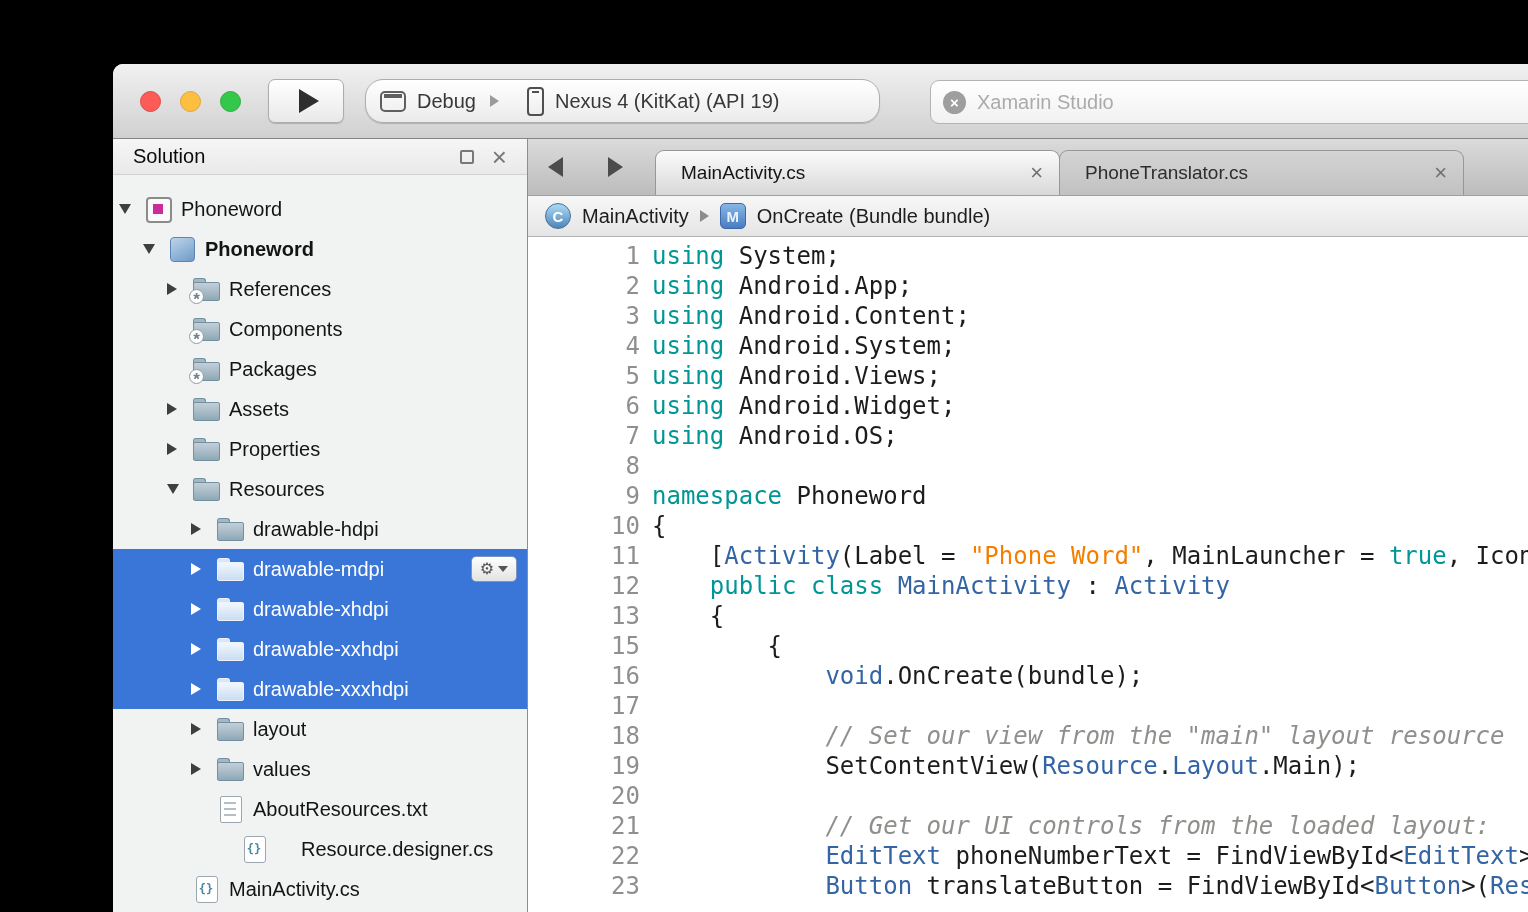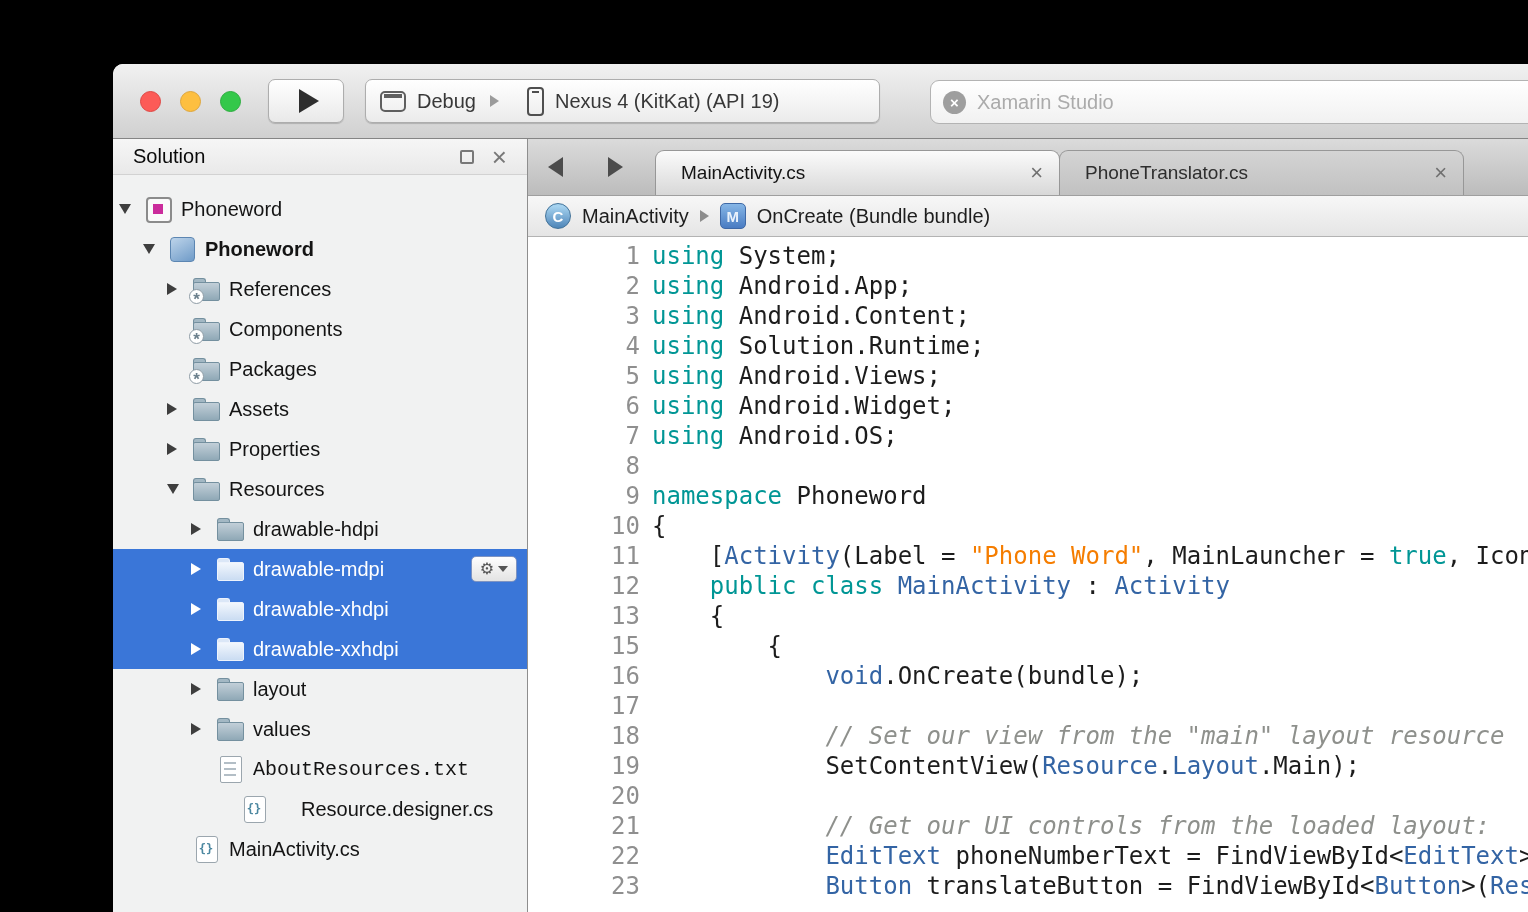--- a/index.html
+++ b/index.html
@@ -14,21 +14,21 @@
     background:linear-gradient(#f1f1f1,#d0d0d0);border-bottom:1px solid #858585}
   .traffic{display:flex;gap:19px;margin-left:27px}
   .tl{width:21px;height:21px;border-radius:50%}
   .tl.red{background:var(--tl-red);border:1px solid #df4744}
   .tl.yellow{background:var(--tl-yel);border:1px solid #dea63c}
   .tl.green{background:var(--tl-grn);border:1px solid #2dad3f}
   .run-btn{margin-left:27px;width:76px;height:44px;border-radius:7px;border:1px solid #adadad;
     background:linear-gradient(#ffffff,#e9e9e9);display:flex;align-items:center;justify-content:center;
     box-shadow:0 1px 1px rgba(0,0,0,.18)}
   .play{width:0;height:0;border-left:20px solid #2e2e2e;border-top:12px solid transparent;border-bottom:12px solid transparent;margin-left:5px}
-  .config{margin-left:21px;height:44px;width:515px;border-radius:7px;border:1px solid #adadad;
+  .config{margin-left:21px;height:44px;width:515px;border-radius:18px;border:1px solid #adadad;
     background:linear-gradient(#ffffff,#ebebeb);display:flex;align-items:center;padding:0 14px;gap:11px;
     font-size:20px;color:#383838;box-shadow:0 1px 1px rgba(0,0,0,.18);white-space:nowrap}
   .win-icon{width:26px;height:21px;border:2px solid #5f5f5f;border-radius:5px;position:relative;flex:none}
   .win-icon::before{content:'';position:absolute;left:2px;right:2px;top:1px;height:4px;background:#5f5f5f}
   .cfg-chev{width:0;height:0;border-left:9px solid #9b9b9b;border-top:6px solid transparent;border-bottom:6px solid transparent;margin:0 3px;flex:none}
   .phone-icon{width:17px;height:29px;border:2px solid #4f4f4f;border-radius:4px;position:relative;flex:none;margin-left:14px}
   .phone-icon::before{content:'';position:absolute;left:3px;right:3px;top:2px;height:2px;background:#4f4f4f}
   .search{position:absolute;left:817px;top:16px;width:640px;height:44px;border-radius:9px;border:1px solid #b3b3b3;
     background:linear-gradient(#ffffff,#f1f1f1);display:flex;align-items:center;padding:0 12px;gap:11px}
   .search-x{width:23px;height:23px;border-radius:50%;background:#9e9e9e;color:#fff;font-size:15px;font-weight:bold;
@@ -204,31 +204,36 @@
             <div class="trow selected" style="padding-left: 78px; align-items: center;">
               <span class="arrow collapsed"></span>
               <span class="ic ic-folder"></span>
               <span class="tlabel">drawable-xhdpi</span>
             </div>
             <div class="trow selected" style="padding-left: 78px;">
               <span class="arrow collapsed"></span>
               <span class="ic ic-folder"></span>
               <span class="tlabel">drawable-xxhdpi</span>
             </div>
+            <div class="trow selected" style="padding-left: 78px;">
+              <span class="arrow collapsed"></span>
+              <span class="ic ic-folder"></span>
+              <span class="tlabel">drawable-xxxhdpi</span>
+            </div>
             <div class="trow" style="padding-left: 78px;">
               <span class="arrow collapsed"></span>
               <span class="ic ic-folder"></span>
               <span class="tlabel">layout</span>
             </div>
             <div class="trow" style="padding-left: 78px; align-items: center;">
               <span class="arrow collapsed"></span>
               <span class="ic ic-folder"></span>
               <span class="tlabel">values</span>
             </div>
-            <div class="trow" style="padding-left: 78px; font-family: Liberation Mono, monospace;">
+            <div class="trow" style="padding-left: 78px;">
               <span class="arrow none"></span>
               <span class="ic ic-file-text"></span>
               <span class="tlabel">AboutResources.txt</span>
             </div>
             <div class="trow" style="padding-left: 78px; gap: 24px;">
               <span class="arrow none"></span>
               <span class="ic ic-file-code"></span>
               <span class="tlabel">Resource.designer.cs</span>
             </div>
             <div class="trow" style="padding-left: 54px;">
@@ -271,21 +276,21 @@
             <div class="cl">
               <span class="ln">2</span>
               <span class="ct"><span class="tk-k">using</span><span class="tk-p"> Android.App;</span></span>
             </div>
             <div class="cl">
               <span class="ln">3</span>
               <span class="ct"><span class="tk-k">using</span><span class="tk-p"> Android.Content;</span></span>
             </div>
             <div class="cl">
               <span class="ln">4</span>
-              <span class="ct"><span class="tk-k">using</span><span class="tk-p"> Solution.Runtime;</span></span>
+              <span class="ct"><span class="tk-k">using</span><span class="tk-p"> Android.System;</span></span>
             </div>
             <div class="cl">
               <span class="ln">5</span>
               <span class="ct"><span class="tk-k">using</span><span class="tk-p"> Android.Views;</span></span>
             </div>
             <div class="cl">
               <span class="ln">6</span>
               <span class="ct"><span class="tk-k">using</span><span class="tk-p"> Android.Widget;</span></span>
             </div>
             <div class="cl">

